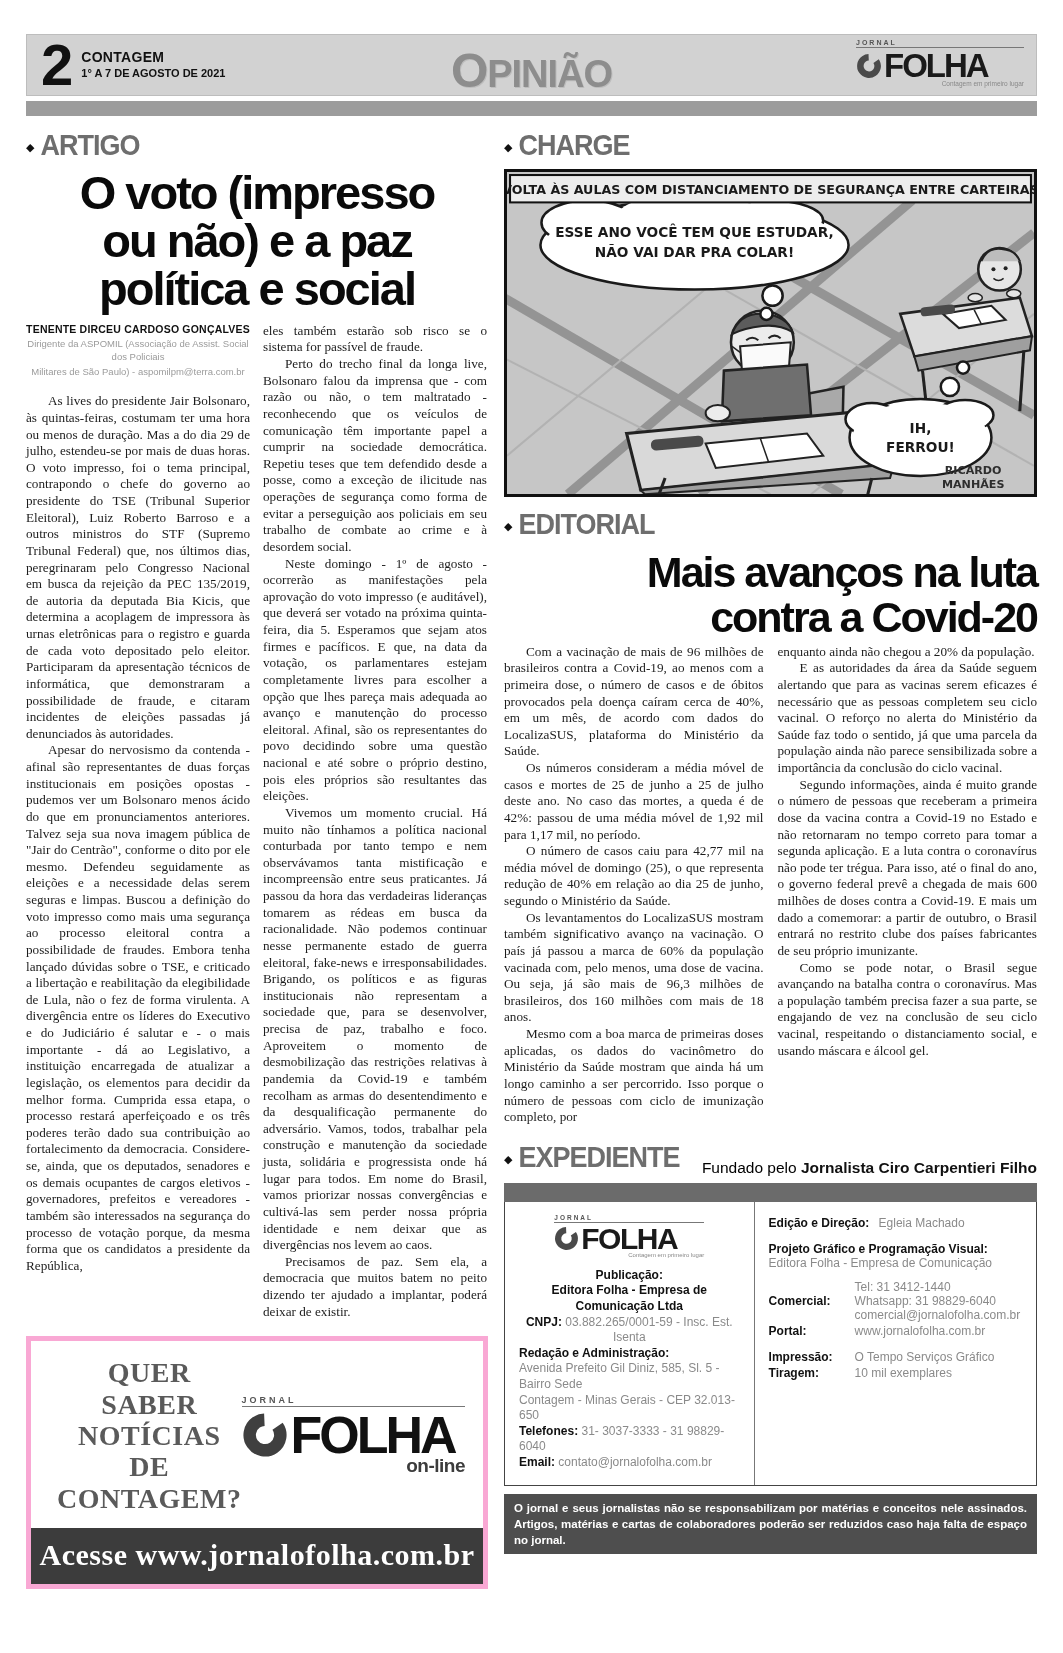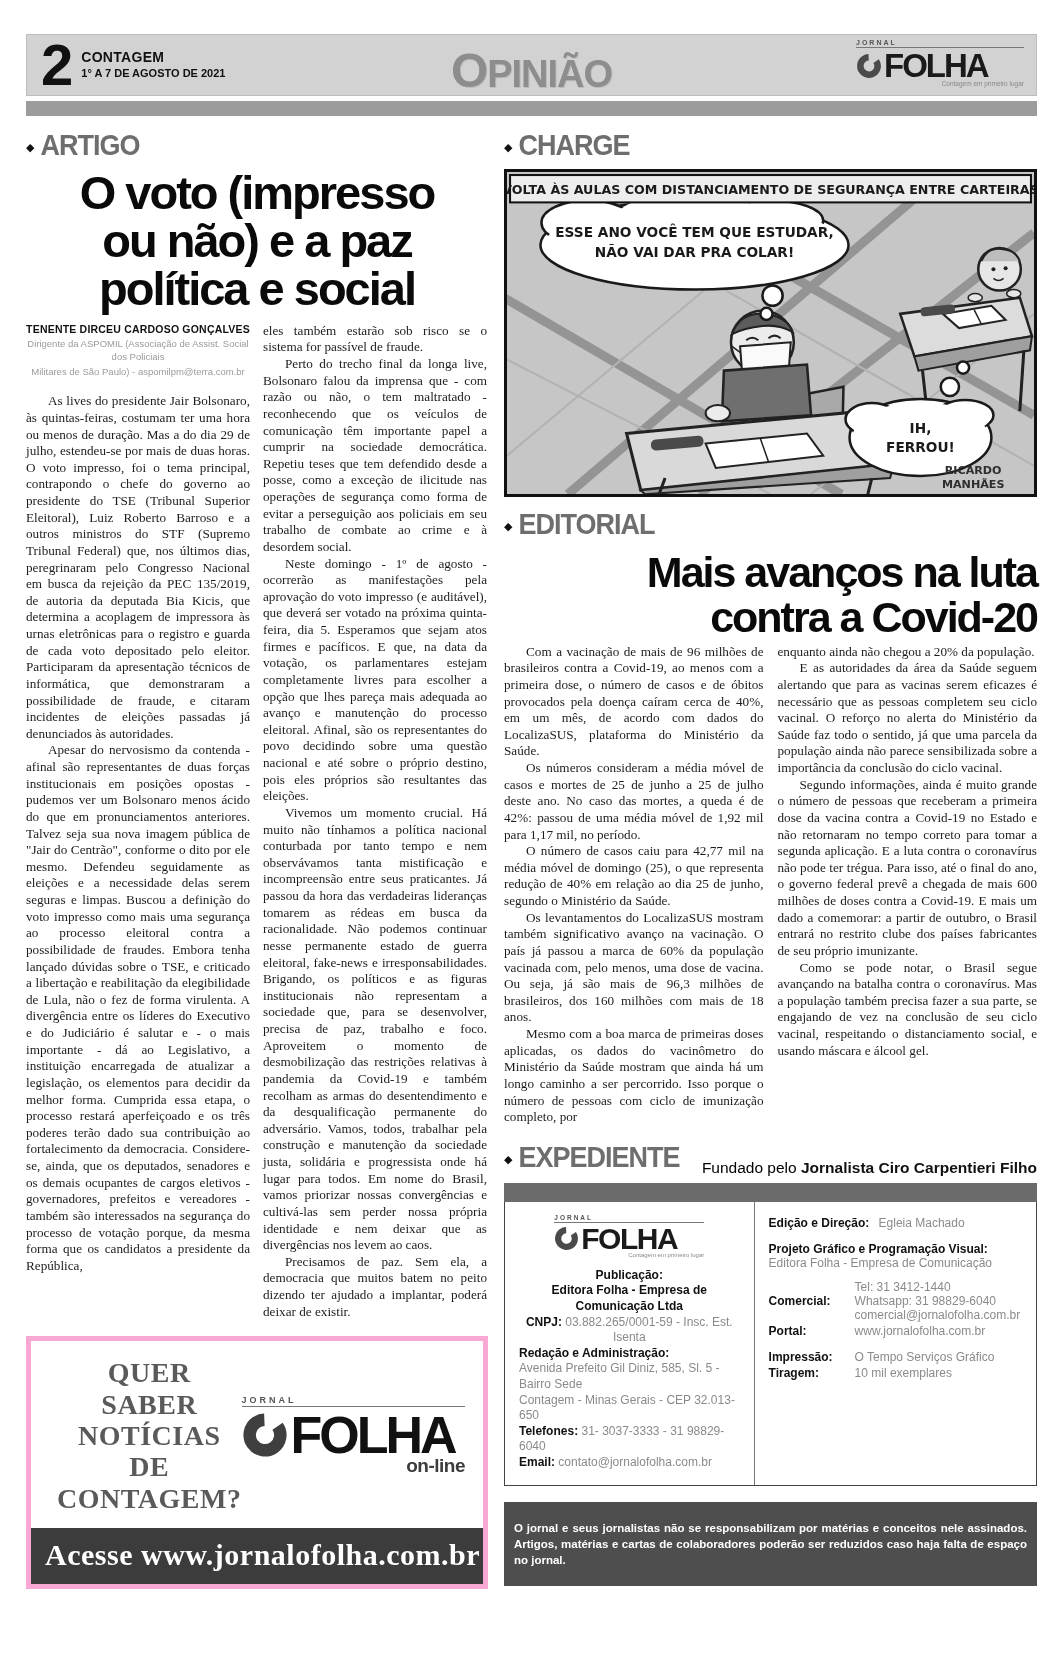--- a/index.html
+++ b/index.html
@@ -61,21 +61,21 @@
 
   
   .ad-box { border:5px solid #f9a8d4; margin-top:16px; }
   .ad-top { display:flex; align-items:center; justify-content:space-between; padding:16px 18px 14px 26px; background:#fff; }
   .ad-question p { font-family:"Liberation Serif",serif; font-weight:bold; font-size:28px; color:#5a5a5a; line-height:1.12; text-align:center; letter-spacing:0.5px; }
   .ad-logo { width:230px; }
   .ad-logo-jornal { font-family:"Liberation Sans",sans-serif; font-size:9px; font-weight:bold; letter-spacing:3px; color:#555; border-bottom:1px solid #777; padding-bottom:1px; }
   .ad-logo-row { display:flex; align-items:center; gap:3px; margin-top:2px; }
   .ad-logo-name { font-family:"Liberation Sans",sans-serif; font-weight:900; font-size:52px; letter-spacing:-3px; line-height:1; color:#111; }
   .ad-logo-online { font-family:"Liberation Sans",sans-serif; font-weight:bold; font-size:19px; color:#3c3c3c; text-align:right; margin-top:-6px; letter-spacing:-0.5px; }
-  .ad-bar { background:#3c3c3c; color:#fff; text-align:right; padding:10px 3px 12px; }
+  .ad-bar { background:#3c3c3c; color:#fff; text-align:center; padding:10px 3px 12px; }
   .ad-bar-text { font-family:"Liberation Serif",serif; font-weight:bold; font-size:30px; letter-spacing:0.5px; }
 
   
   .charge-box { border:3px solid #111; }
   .charge-box svg { display:block; }
 
   
   .editorial-wrap { margin-top:14px; }
   .editorial-headline { text-align:right; margin:8px 0 4px 0; }
   .editorial-headline p {
@@ -103,21 +103,21 @@
   .exp-left .val { color:#8a8a8a; font-size:12px; }
   .exp-line { font-size:12px; line-height:1.3; }
   .exp-left .left-align { text-align:left; padding-left:6px; }
   .exp-right { flex:1; padding:14px 10px 12px 14px; font-size:12px; }
   .exp-row { display:flex; margin-bottom:2px;align-items:center; }
   .exp-row .lbl { font-weight:bold; color:#111; width:86px; flex:none; }
   .exp-row .val { color:#8a8a8a; }
   .exp-gap { height:10px; }
   .exp-disclaimer {
     background:#4e4e4e; color:#fff; font-weight:bold; font-size:11.5px;
-    line-height:1.4; padding:18px 10px; text-align:justify; margin-top:16px;
+    line-height:1.4; padding:6px 10px; text-align:justify; margin-top:8px;
   }
 </style>
 </head>
 <body>
 
 <div class="page">
 
   <header class="topbar">
     <div class="topbar-left">
       <div class="page-num">2</div>

